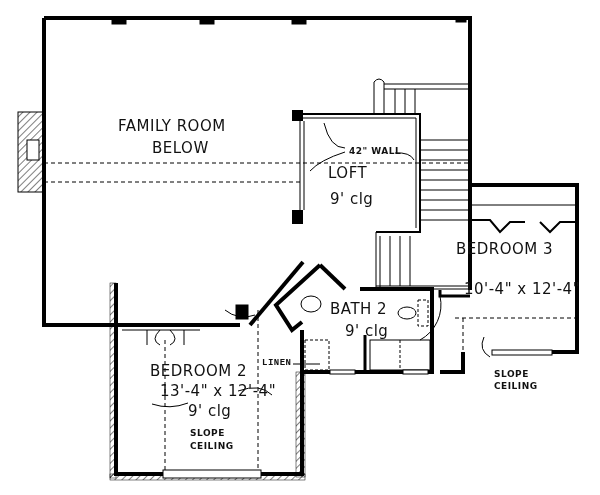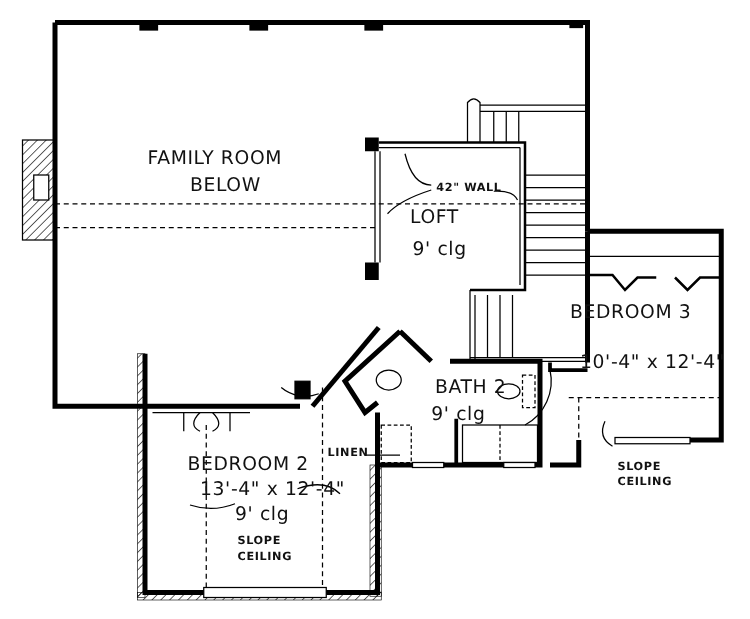--- a/index.html
+++ b/index.html
@@ -142,22 +142,22 @@
 
 <div class="lbl sm" style="left:349px;top:146px;">42" WALL</div>
 <div class="lbl big" style="left:328px;top:164px;">LOFT</div>
 <div class="lbl big" style="left:330px;top:190px;">9' clg</div>
 
 <div class="lbl big" style="left:456px;top:240px;">BEDROOM 3</div>
 <div class="lbl big" style="left:464px;top:280px;">10'-4" x 12'-4"</div>
 <div class="lbl sm" style="left:494px;top:369px;">SLOPE</div>
 <div class="lbl sm" style="left:494px;top:381px;">CEILING</div>
 
-<div class="lbl big" style="left:348px;top:300px;">BATH 2</div>
+<div class="lbl big" style="left:330px;top:300px;">BATH 2</div>
 <div class="lbl big" style="left:345px;top:322px;">9' clg</div>
 
-<div class="lbl sm" style="left:262px;top:358px;">LINEN</div>
+<div class="lbl sm" style="left:262px;top:358px;font-family:Liberation Mono, monospace;">LINEN</div>
 
 <div class="lbl big" style="left:150px;top:362px;">BEDROOM 2</div>
 <div class="lbl big" style="left:160px;top:382px;">13'-4" x 12'-4"</div>
 <div class="lbl big" style="left:188px;top:402px;">9' clg</div>
 <div class="lbl sm" style="left:190px;top:428px;">SLOPE</div>
 <div class="lbl sm" style="left:190px;top:441px;">CEILING</div>
 
 </body></html>

